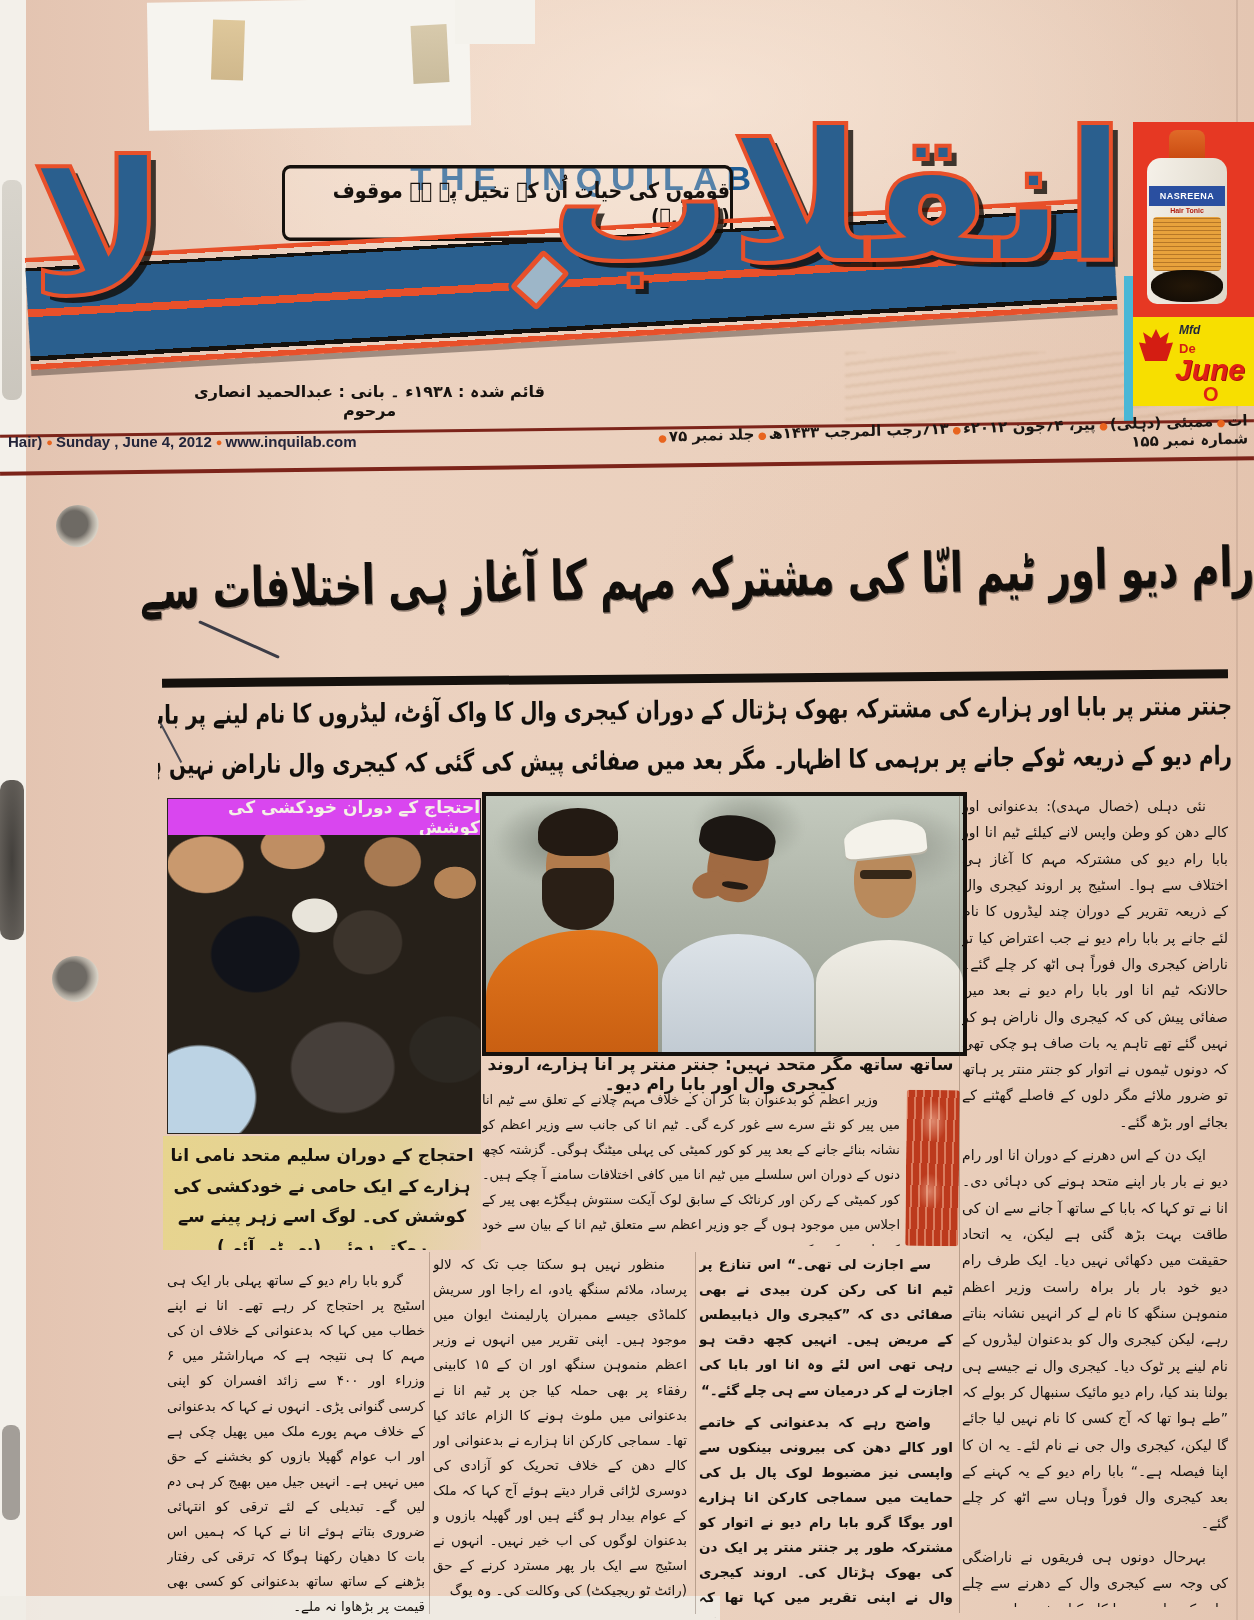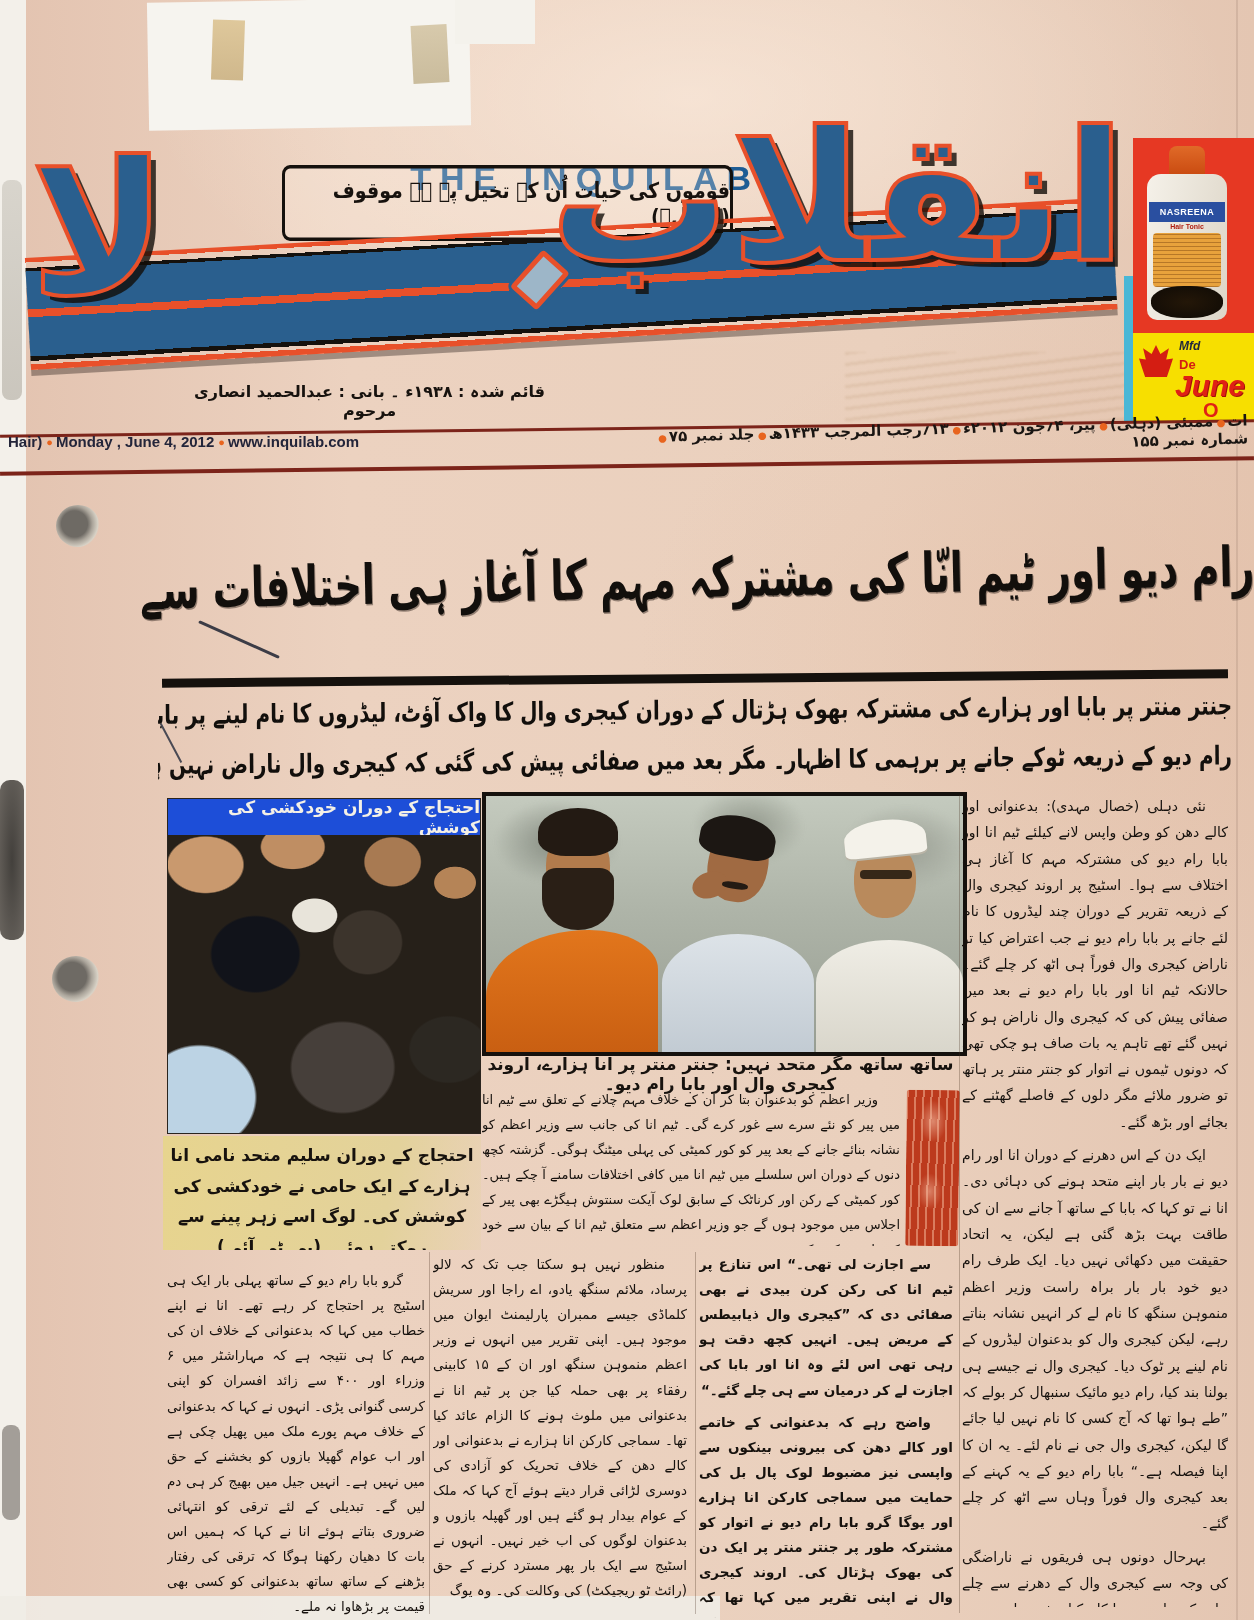--- a/index.html
+++ b/index.html
@@ -47,21 +47,21 @@
   .band-diamond{left:45%;top:50%;width:26px;height:40px;transform:translate(-50%,-50%) rotate(0deg);
     background:#9db6c8;border:5px solid #e8502a;box-shadow:0 0 0 3px #2a5f8e;
     clip-path:none;border-radius:4px;rotate:45deg;}
   .logo-word{right:128px;top:108px;font-size:180px;line-height:1;font-weight:bold;color:#2a5f8e;
     -webkit-text-stroke:4px #e8502a;text-shadow:7px 7px 0 rgba(18,12,8,.8);direction:rtl;}
   .logo-la{left:30px;top:138px;font-size:185px;line-height:1;font-weight:bold;color:#2a5f8e;
     -webkit-text-stroke:4px #e8502a;text-shadow:7px 7px 0 rgba(18,12,8,.8);direction:rtl;text-align:right;}
   .established{left:172px;top:382px;width:395px;text-align:center;font-weight:bold;font-size:16px;}
 
   
-  .ad{left:1133px;top:138px;width:121px;height:284px;background:#e63823;overflow:hidden;}
+  .ad{left:1133px;top:122px;width:121px;height:284px;background:#e63823;overflow:hidden;}
   .ad-cap{position:absolute;left:36px;top:8px;width:36px;height:30px;background:linear-gradient(#e06a28,#c94a10);border-radius:8px 8px 3px 3px;}
   .ad-body{position:absolute;left:14px;top:36px;width:80px;height:146px;background:linear-gradient(100deg,#f5f1e9,#ddd6c8);border-radius:14px 14px 10px 10px;}
   .ad-blueband{position:absolute;left:16px;top:64px;width:76px;height:20px;background:#2a4fa0;display:flex;align-items:center;justify-content:center;
     color:#fff;font:bold 9px "Liberation Sans",sans-serif;letter-spacing:.5px;}
   .ad-sub{position:absolute;left:16px;top:85px;width:76px;text-align:center;color:#b01e10;font:bold 7px "Liberation Sans",sans-serif;}
   .ad-label{position:absolute;left:20px;top:95px;width:68px;height:54px;background:#e8a23c;border-radius:4px;
     background-image:repeating-linear-gradient(0deg, rgba(90,40,0,.35) 0 1px, transparent 1px 4px);}
   .ad-seeds{position:absolute;left:18px;top:148px;width:72px;height:32px;background:radial-gradient(#241708,#0e0a05);border-radius:45%;}
   .ad-yellow{position:absolute;left:0;top:195px;width:121px;height:89px;background:#f7df00;overflow:hidden;}
   .crown{position:absolute;left:6px;top:12px;width:34px;height:32px;background:#d41d12;
@@ -88,21 +88,21 @@
     font-size:38px;font-weight:bold;color:#120f0c;white-space:nowrap;direction:rtl;
     transform:rotate(-1.2deg) scaleY(1.45);text-shadow:1px 1px 0 rgba(20,10,5,.4);}
   .headline-rule{left:162px;top:674px;width:1066px;height:9px;background:#15110d;transform:rotate(-0.5deg);}
   .subhead{left:158px;width:1074px;text-align:center;font-weight:bold;font-size:20px;white-space:nowrap;
     direction:rtl;transform:rotate(-0.5deg) scaleY(1.3);color:#120f0c;overflow:hidden;}
   .subhead1{top:698px;}
   .subhead2{top:748px;}
 
   
   .photo-left{left:167px;top:798px;width:312px;height:334px;border:1px solid #2a241e;overflow:hidden;background:#241f1b;}
-  .pl-band{position:absolute;left:0;top:0;width:100%;height:36px;background:#1d4ed8;display:flex;align-items:center;justify-content:center;
+  .pl-band{position:absolute;left:0;top:0;width:100%;height:36px;background:#d946ef;display:flex;align-items:center;justify-content:center;
     color:#f4f0e6;font-weight:bold;font-size:17px;}
   .pl-body{position:absolute;left:0;top:36px;width:100%;height:298px;
     background-color:#262019;
     background-image:
       radial-gradient(62px 46px at 12% 10%, #c9996e 0 60%, transparent 63%),
       radial-gradient(52px 36px at 40% 4%, #bf8e63 0 60%, transparent 63%),
       radial-gradient(46px 40px at 72% 9%, #a87a52 0 60%, transparent 63%),
       radial-gradient(34px 26px at 92% 16%, #b58457 0 60%, transparent 63%),
       radial-gradient(40px 30px at 47% 27%, #e8e4da 0 55%, transparent 58%),
       radial-gradient(72px 62px at 28% 40%, #11131a 0 60%, transparent 63%),
@@ -198,21 +198,21 @@
       <div class="ad-de">De</div>
       <div class="ad-brand">June</div>
       <div class="ad-tail">O</div>
     </div>
   </div>
   <div class="abs ad-cyan"></div>
 
   <div class="abs rule rule-top"></div>
   <div class="abs rule rule-bot"></div>
   <div class="abs dl-left">
-    <span>Hair)</span><span>Monday , June 4, 2012</span><span>www.inquilab.com</span>
+    <span>Hair)</span><span>Sunday , June 4, 2012</span><span>www.inquilab.com</span>
   </div>
   <div class="abs dl-right ur">
     <span>ات</span><span>ممبئی (دہلی)</span><span>پیر، ۴؍جون ۲۰۱۲ء</span><span>۱۳؍رجب المرجب ۱۴۳۳ھ</span><span>جلد نمبر ۷۵</span><span>شمارہ نمبر ۱۵۵</span>
   </div>
 
   <div class="abs headline ur">رام دیو اور ٹیم انّا کی مشترکہ مہم کا آغاز ہی اختلافات سے</div>
   <div class="abs headline-rule"></div>
   <div class="abs subhead subhead1 ur">جنتر منتر پر بابا اور ہزارے کی مشترکہ بھوک ہڑتال کے دوران کیجری وال کا واک آؤٹ، لیڈروں کا نام لینے پر بابا</div>
   <div class="abs subhead subhead2 ur">رام دیو کے ذریعہ ٹوکے جانے پر برہمی کا اظہار۔ مگر بعد میں صفائی پیش کی گئی کہ کیجری وال ناراض نہیں ہوئے</div>
 

